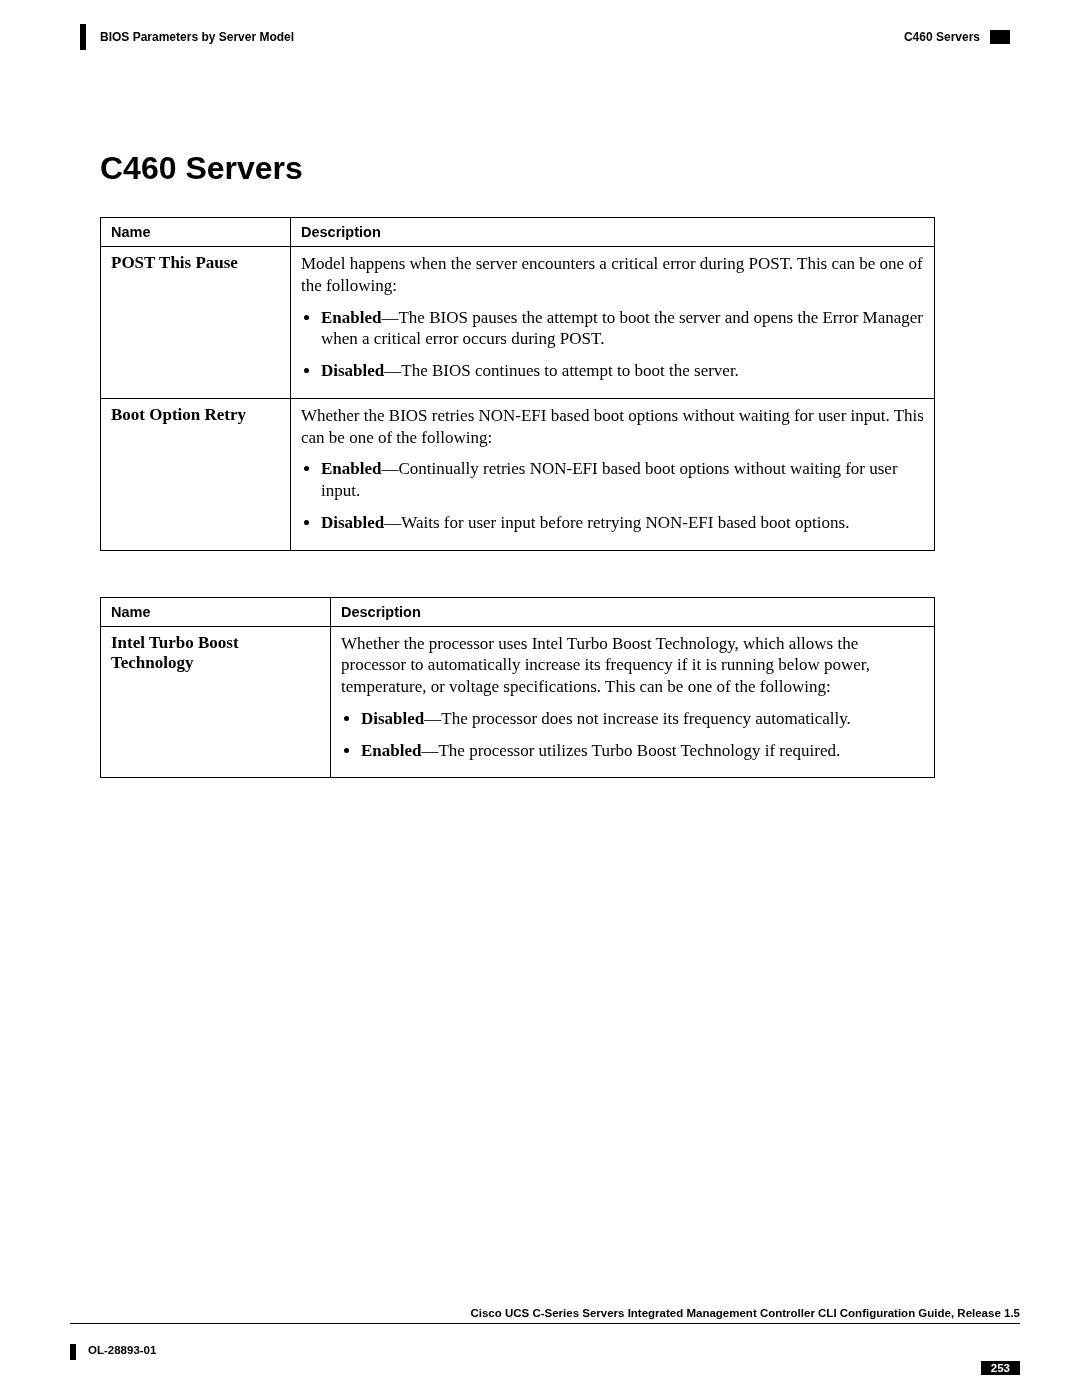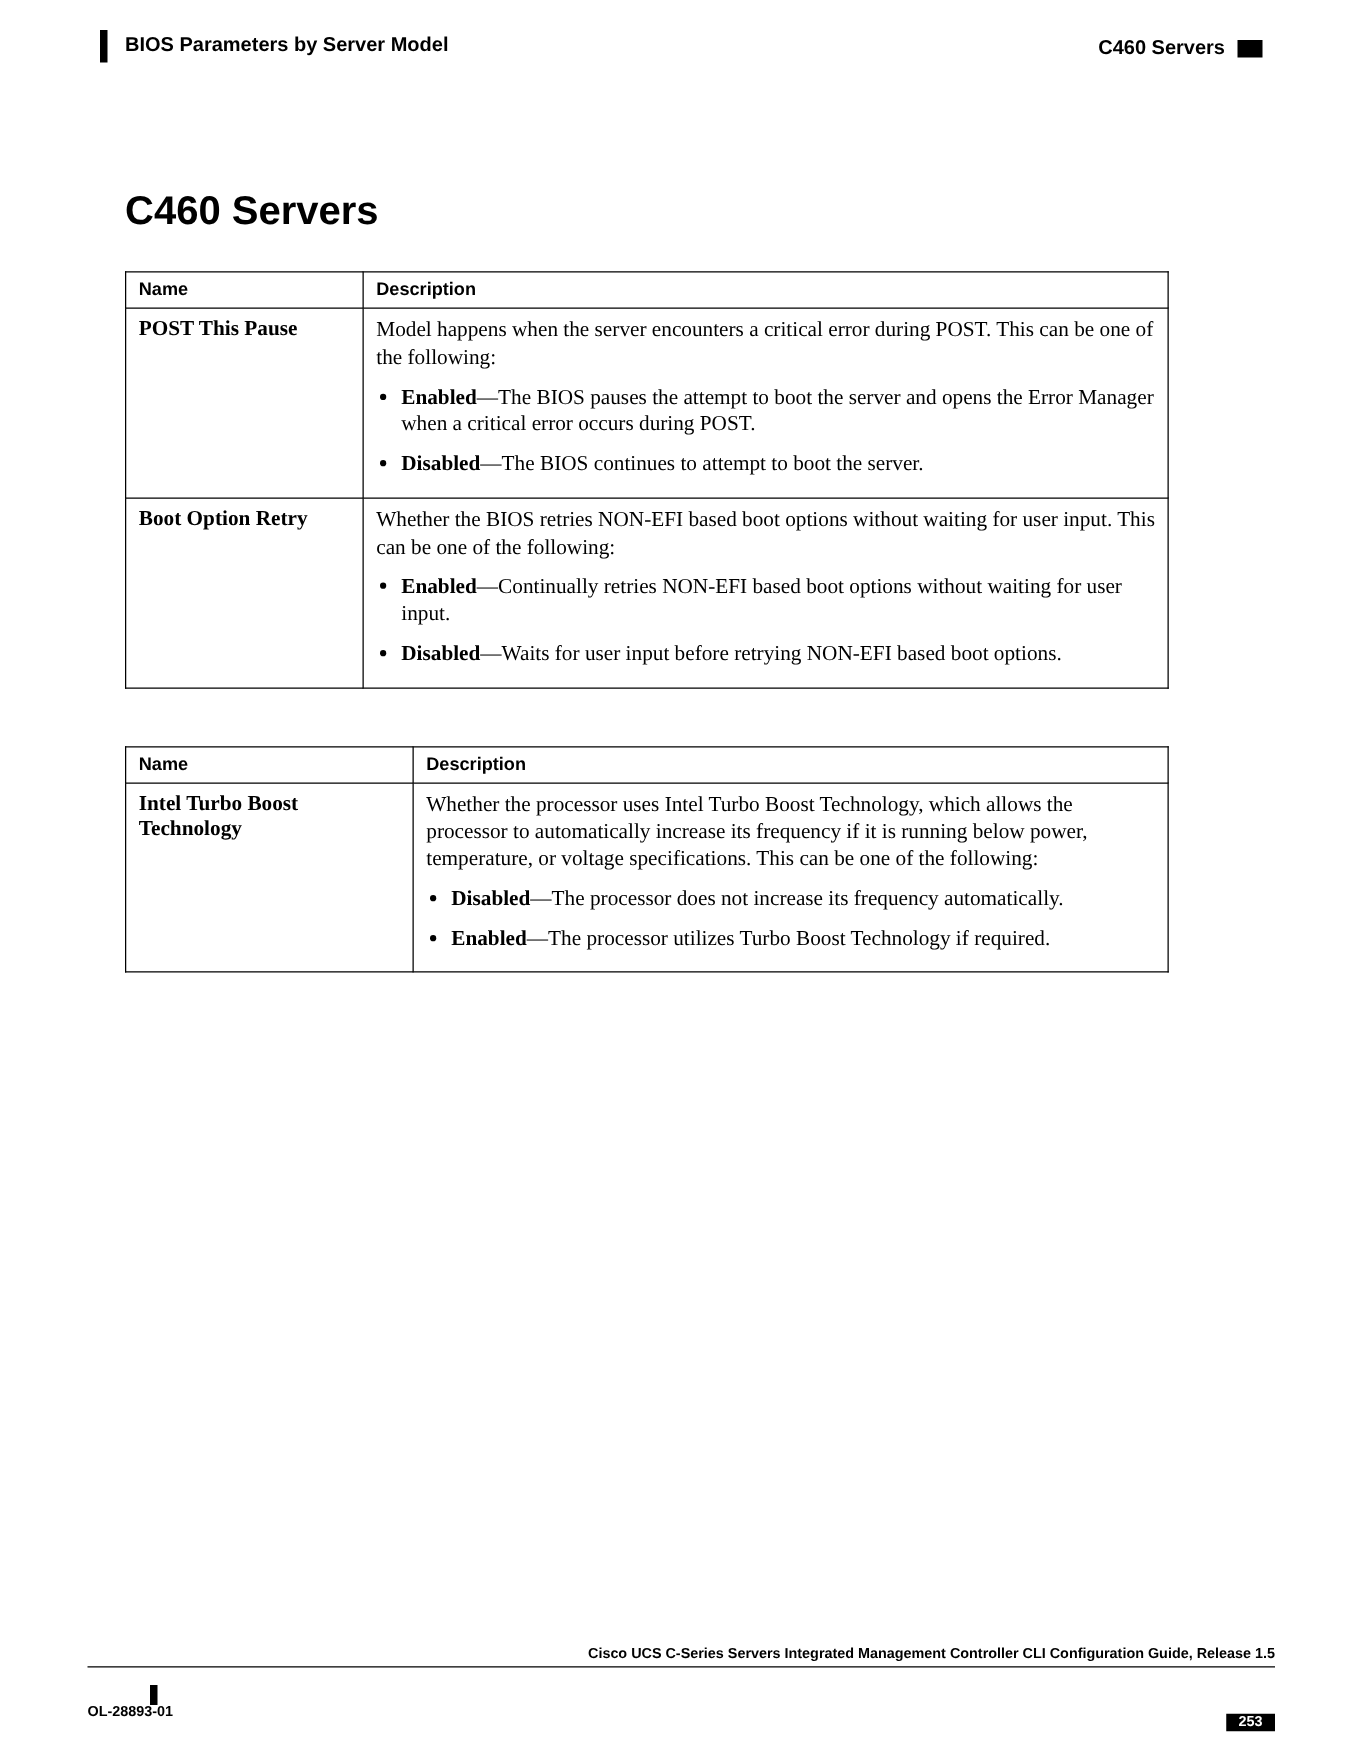--- a/index.html
+++ b/index.html
@@ -16,21 +16,21 @@
   }
   .page {
     padding: 24px 70px 0 80px;
     box-sizing: border-box;
   }
   .top-header {
     display: flex;
     justify-content: space-between;
     align-items: flex-start;
     font-family: Arial, Helvetica, sans-serif;
-    font-size: 16px;
+    font-size: 12px;
     font-weight: bold;
   }
   .top-left {
     display: flex;
     align-items: center;
   }
   .black-bar-left {
     width: 6px;
     height: 26px;
     background: #000;
@@ -101,42 +101,41 @@
     font-family: "Times New Roman", Times, serif;
     font-size: 17px;
     line-height: 1.28;
   }
   .intro { margin: 0 0 10px 0; }
   ul { margin: 6px 0 6px 20px; padding: 0; }
   li { margin-bottom: 10px; }
   li .opt-label { font-weight: bold; }
   .footer {
     position: absolute;
-    bottom: 12px;
+    bottom: 22px;
     left: 70px;
     right: 60px;
     font-family: Arial, Helvetica, sans-serif;
     font-size: 11.5px;
     font-weight: bold;
   }
   .footer-title {
     text-align: right;
     margin-bottom: 4px;
   }
   .footer-line {
     border-top: 1px solid #000;
     padding-top: 4px;
     display: flex;
     justify-content: space-between;
     align-items: center;
   }
   .footer-left {
     display:flex;
-    align-items:flex-end;
-    flex-direction:column;
+    align-items:flex-start;
   }
   .footer-bar-l {
     width: 6px; height: 16px; background:#000; margin-right:12px;
   }
   .footer-right {
     display:flex;
     align-items:center;
   }
   .page-box {
     background:#000;

